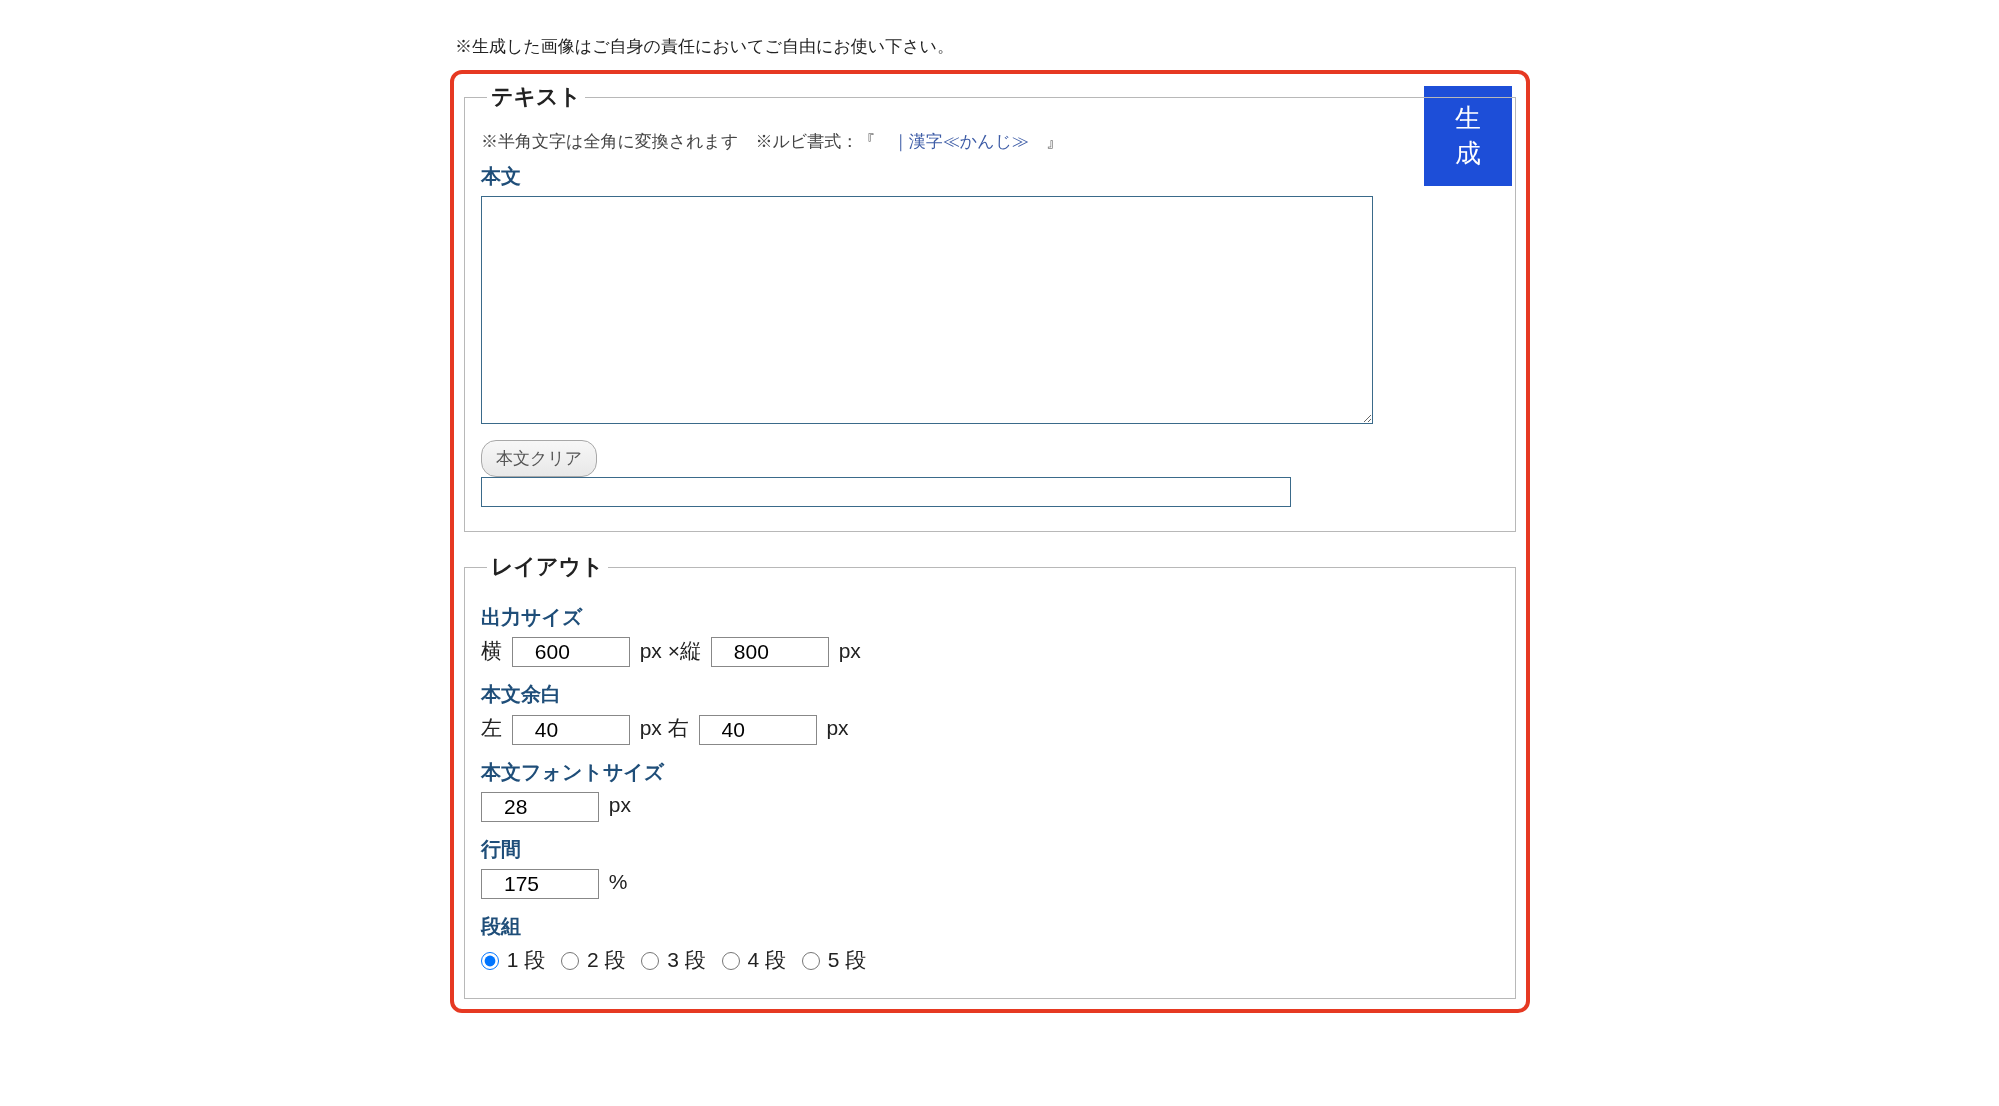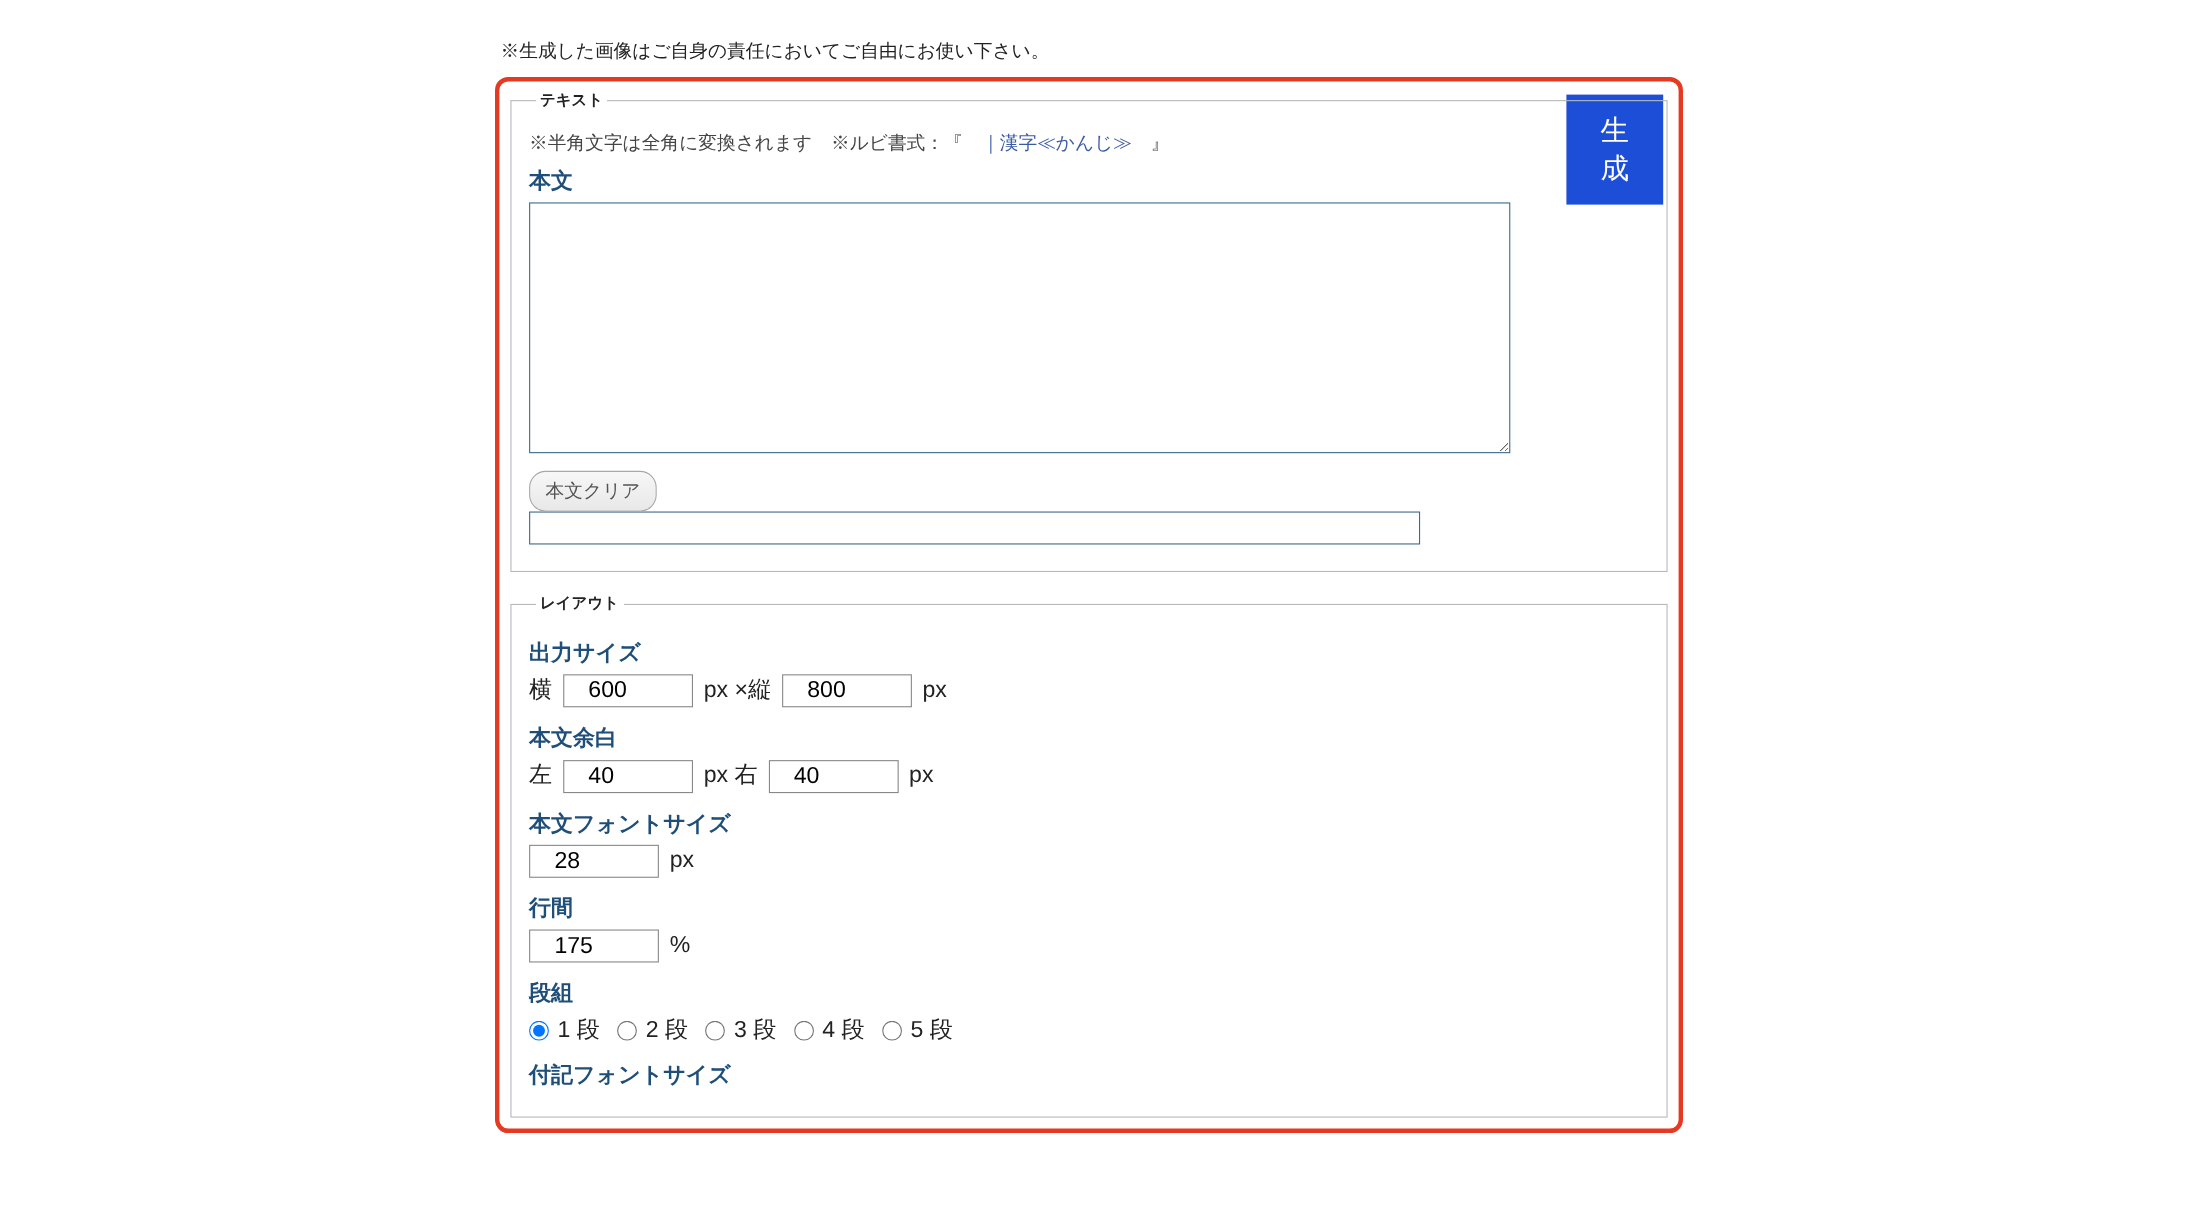--- a/index.html
+++ b/index.html
@@ -33,21 +33,21 @@
       padding: 8px 10px 10px 10px;
       position: relative;
     }
     fieldset.section {
       border: 1px solid #b8b8b8;
       margin: 0 0 20px 0;
       padding: 18px 16px 24px 16px;
       position: relative;
     }
     fieldset.section legend {
-      font-size: 14px;
+      font-size: 22px;
       font-weight: bold;
       color: #222;
       padding: 0 4px;
       margin-left: 6px;
     }
     .section-note {
       font-size: 17px;
       color: #444;
       margin-bottom: 10px;
     }
@@ -206,18 +206,17 @@
 
         <div class="field-label">段組</div>
         <div class="radio-row">
           <label><input type="radio" name="cols" checked="" style=""> <span>1 段</span></label>
           <label><input type="radio" name="cols" style=""> <span>2 段</span></label>
           <label><input type="radio" name="cols" style=""> <span>3 段</span></label>
           <label><input type="radio" name="cols" style=""> <span>4 段</span></label>
           <label><input type="radio" name="cols" style=""> <span>5 段</span></label>
         </div>
 
-        <div class="cutoff-label">付記フォントサイズ</div>
       </fieldset>
 
     </div>
   </div>
 </div>
 
 </body></html>

